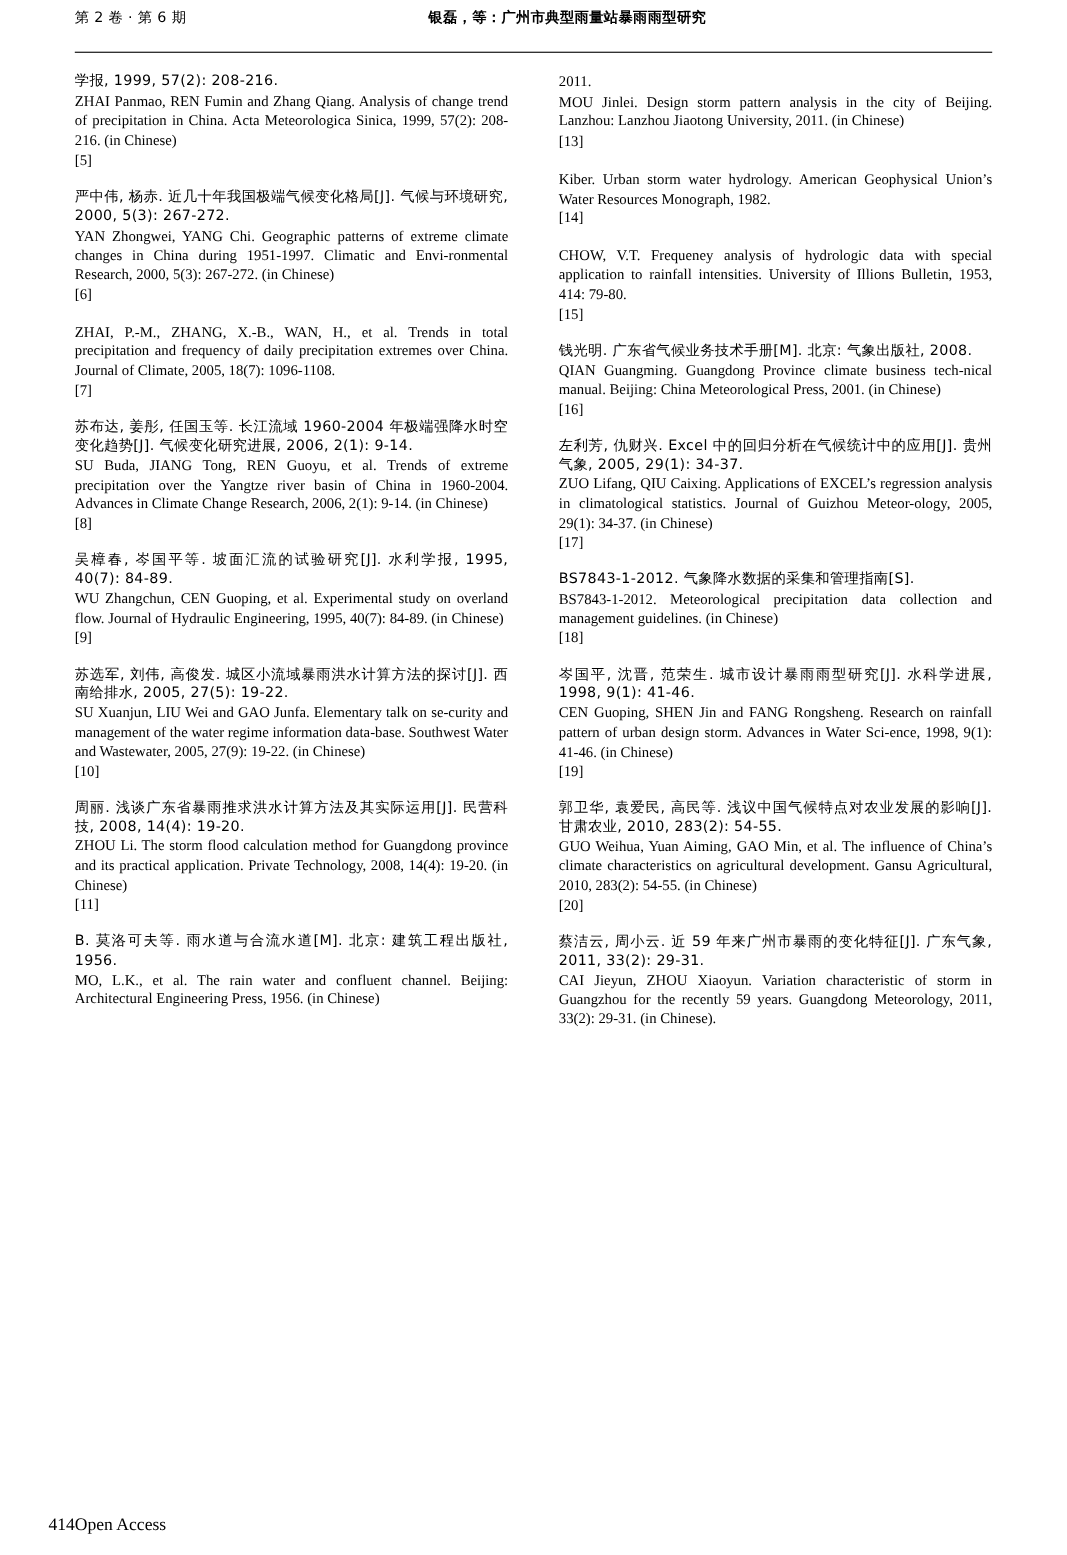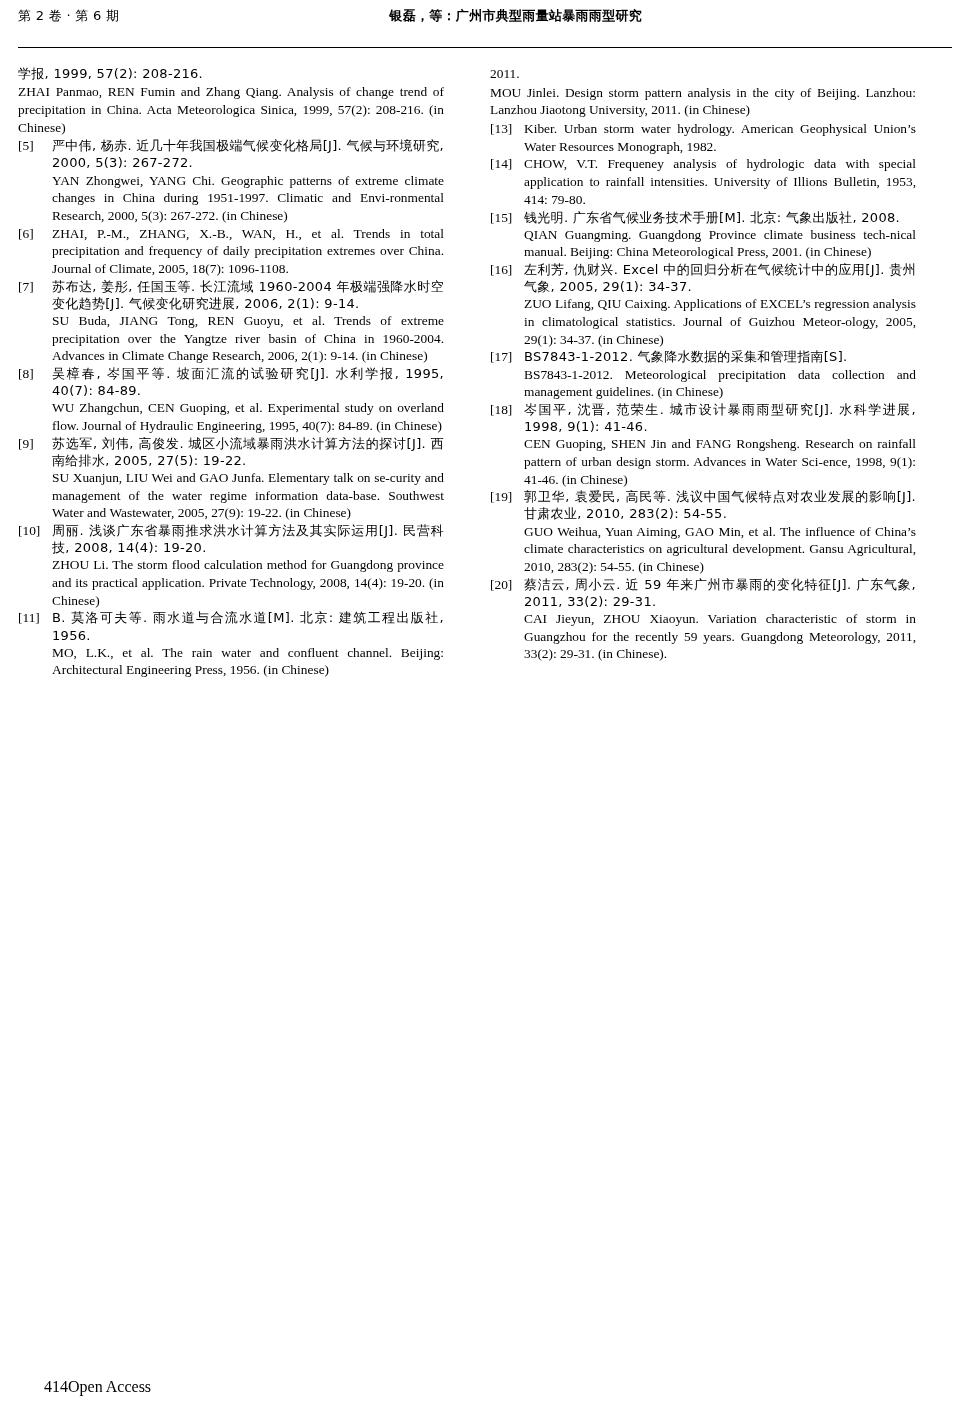--- a/index.html
+++ b/index.html
@@ -12,21 +12,21 @@
     height: 1414px;
     font-family: "Liberation Serif", serif;
     color: #000;
     position: relative;
   }
   .page {
     position: relative;
     width: 970px;
     height: 1414px;
     box-sizing: border-box;
-    padding: 0 18px;
+    padding: 0 68px;
   }
   
   .runhead {
     position: relative;
     height: 40px;
     display: flex;
     align-items: flex-start;
     font-size: 15.5px;
     padding-top: 7px;
   }
@@ -52,20 +52,21 @@
   }
   .col {
     width: 426px;
     font-size: 13.4px;
     line-height: 1.32;
     text-align: justify;
   }
   .ref {
     display: flex;
     margin-bottom: 0px;
+    flex-direction: column;
   }
   .ref .num {
     width: 34px;
     flex: 0 0 34px;
     font-size: 13.4px;
   }
   .ref .body {
     flex: 1;
     text-align: justify;
     text-justify: inter-word;

